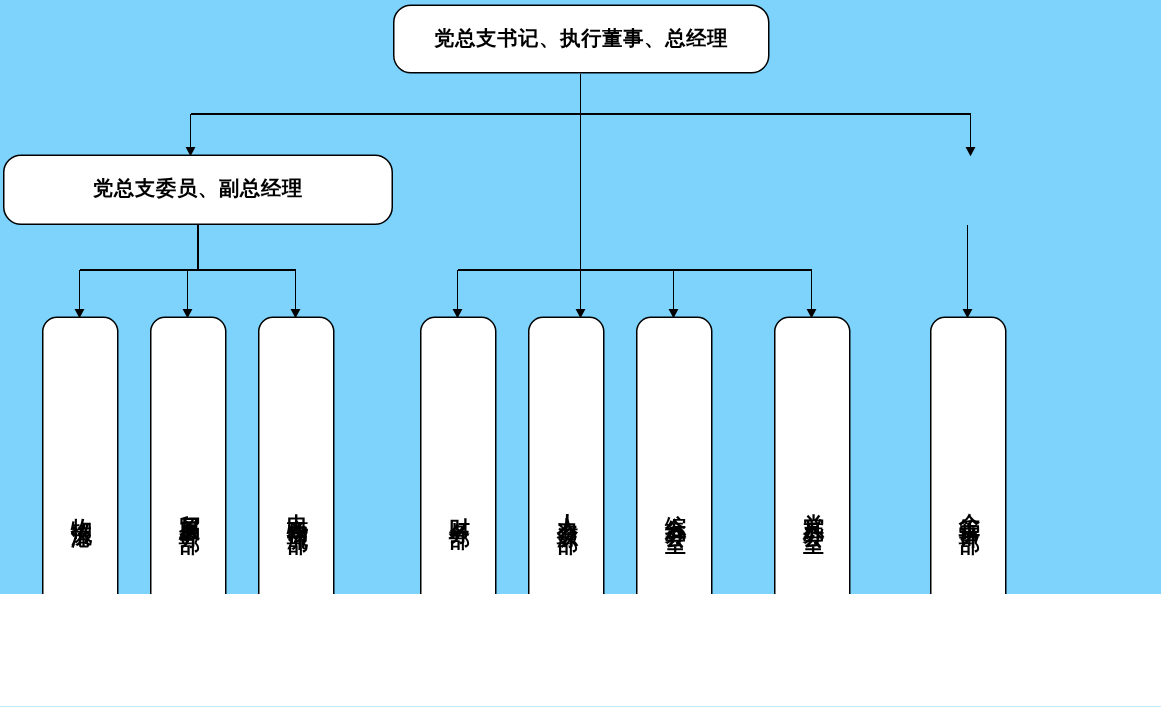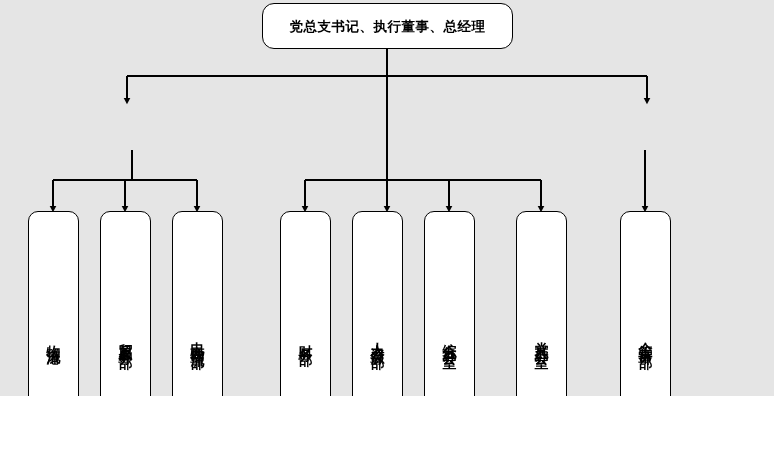--- a/index.html
+++ b/index.html
@@ -7,21 +7,21 @@
     padding: 0;
     background: #ffffff;
   }
   body {
     font-family: "DejaVu Sans", "Liberation Sans", sans-serif;
   }
   #org-chart {
     position: relative;
     width: 774px;
     height: 396px;
-    background: #e5e5e5;
+    background: #7dd3fc;
     overflow: hidden;
   }
   #connector-layer {
     position: absolute;
     left: 0;
     top: 0;
     width: 774px;
     height: 471px;
     pointer-events: none;
   }
@@ -93,20 +93,23 @@
       <path d="M541,180 L541,209" marker-end="url(#arrowhead)"></path>
 
       <path d="M645,150 L645,209" marker-end="url(#arrowhead)"></path>
     </g>
   </svg>
 
   <div class="node rounded-wide" style="left:262px; top:3px; width:251px; height:46px;">
     <span class="node-label">党总支书记、执行董事、总经理</span>
   </div>
 
+  <div class="node rounded-wide" style="left:2px; top:103px; width:260px; height:47px;">
+    <span class="node-label">党总支委员、副总经理</span>
+  </div>
 
 
   <div class="node rounded-tall" style="left:28px; top:211px; width:51px; height:254px;">
     <span class="node-label vertical">物流港</span>
   </div>
 
   <div class="node rounded-tall" style="left:100px; top:211px; width:51px; height:254px;">
     <span class="node-label vertical">贸易服务部</span>
   </div>
 

